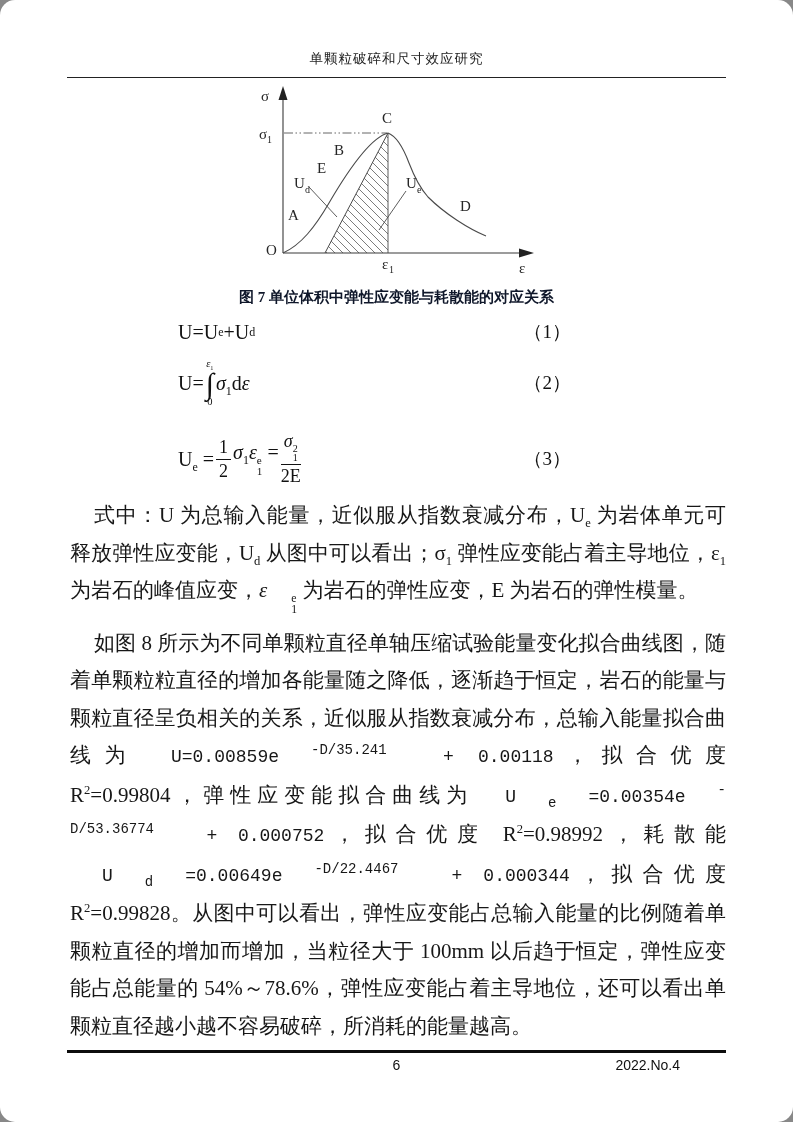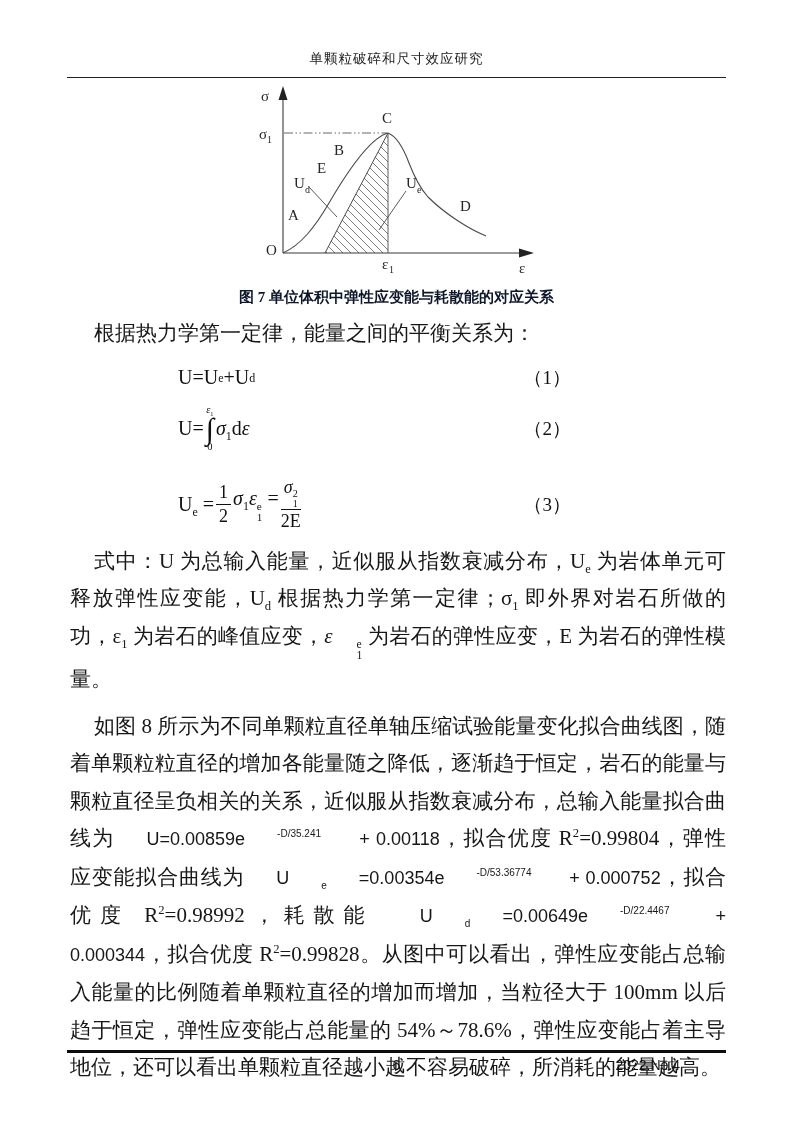--- a/index.html
+++ b/index.html
@@ -1,32 +1,33 @@
 <!DOCTYPE html>
 <html><head>
 <meta charset="utf-8">
 <style>
   html,body{margin:0;padding:0;background:#888;}
   .page{
     position:relative;width:793px;height:1122px;background:#ffffff;
     margin:0 auto;overflow:hidden;color:#1b1b1b;
     font-family:"Liberation Serif","DejaVu Serif",serif;
+    border-radius:15px;
   }
   
   .hdr{margin:50px 70px 0 70px;text-align:center;font-size:13.5px;letter-spacing:1px;color:#222;}
   .hdr-rule{margin:9px 67px 0 67px;border-top:1.6px solid #222;height:0;}
   
   .fig-svg{display:block;margin:5px 0 0 253px;}
   .fig-caption{margin-top:3px;text-align:center;font-weight:bold;font-size:15px;color:#0f172a;}
   
   .para{margin:6px 67px 0 70px;font-size:21px;line-height:37.5px;text-align:justify;color:#171717;}
   .indent{text-indent:24px;}
   sub,sup{font-size:0.60em;line-height:0;}
-  .fm{font-family:Liberation Sans, sans-serif;font-size:18px;margin-left:32px;}
-  sup.fm,sub.fm{font-size:10px;}
+  .fm{font-family:Liberation Mono, monospace;font-size:18px;margin-left:32px;}
+  sup.fm,sub.fm{font-size:14px;}
   i{font-style:italic;}
   .stk{display:inline-flex;flex-direction:column;align-items:flex-start;font-size:0.56em;line-height:0.95;vertical-align:-0.45em;}
   .stk span{display:block;}
   
   .eq-block{margin:4px 67px 0 70px;}
   .eq-row{display:flex;align-items:center;justify-content:space-between;padding-left:108px;padding-right:155px;}
   .eq-row.r1{margin-top:8px;height:34px;align-items:center;}
   .eq-row.r2{margin-top:6px;height:56px;}
   .eq-row.r3{margin-top:19px;height:58px;}
   .eq{font-size:20px;color:#111;display:inline-flex;align-items:center;}
@@ -94,21 +95,20 @@
     <text class="svgt" x="35" y="137" font-size="15">A</text>
     <text class="svgt" x="207" y="128" font-size="15">D</text>
     <text class="svgt" x="13" y="172" font-size="15">O</text>
     <text class="svgt" x="129" y="186" font-size="15">ε</text>
     <text class="svgt" x="136" y="190" font-size="10">1</text>
     <text class="svgt" x="266" y="190" font-size="15">ε</text>
   </svg>
 
   <div class="fig-caption">图 7  单位体积中弹性应变能与耗散能的对应关系</div>
 
-  <p class="para indent" style="margin-top:8px;">根据热力学第一定律，能量之间的平衡关系为：</p>
 
   <div class="eq-block">
     <div class="eq-row r1">
       <span class="eq">
           <span>U=U</span>
           <sub>e</sub>
           <span> +U</span>
           <sub>d</sub>
         </span>
       <span class="eq-no">（1）</span>
@@ -141,21 +141,21 @@
                 <span>2</span>
                 <span>1</span>
               </span></span>
           <span class="den">2E</span>
         </span>
       </span>
       <span class="eq-no">（3）</span>
     </div>
   </div>
 
-  <p class="para indent" style="margin-top:9px;"><span>式中：U 为总输入能量，近似服从指数衰减分布，U</span><sub>e</sub><span> 为岩体单元可释放弹性应变能，U</span><sub>d</sub><span> 根据热力学第一定律；σ</span><sub>1</sub><span> 即外界对岩石所做的功，ε</span><sub>1</sub><span> 为岩石的峰值应变，</span><i>ε</i><span class="stk">
+  <p class="para indent" style="margin-top:9px;"><span>式中：U 为总输入能量，近似服从指数衰减分布，U</span><sub>e</sub><span> 为岩体单元可释放弹性应变能，U</span><sub>d</sub><span> 从图中可以看出；σ</span><sub>1</sub><span> 弹性应变能占着主导地位，ε</span><sub>1</sub><span> 为岩石的峰值应变，</span><i>ε</i><span class="stk">
         <span>e</span>
         <span>1</span>
       </span><span> 为岩石的弹性应变，E 为岩石的弹性模量。</span></p>
 
   <p class="para indent" style="margin-top:9px;"><span>如图 8 所示为不同单颗粒直径单轴压缩试验能量变化拟合曲线图，随着单颗粒粒直径的增加各能量随之降低，逐渐趋于恒定，岩石的能量与颗粒直径呈负相关的关系，近似服从指数衰减分布，总输入能量拟合曲线为</span><span class="fm">U=0.00859e</span><sup class="fm">-D/35.241</sup><span class="fm"> + 0.00118</span><span>，拟合优度 R</span><sup>2</sup><span>=0.99804，弹性应变能拟合曲线为</span><span class="fm">U</span><sub class="fm">e</sub><span class="fm">=0.00354e</span><sup class="fm">-D/53.36774</sup><span class="fm"> + 0.000752</span><span>，拟合优度 R</span><sup>2</sup><span>=0.98992，耗散能 </span><span class="fm">U</span><sub class="fm">d</sub><span class="fm">=0.00649e</span><sup class="fm">-D/22.4467</sup><span class="fm"> + 0.000344</span><span>，拟合优度 R</span><sup>2</sup><span>=0.99828。从图中可以看出，弹性应变能占总输入能量的比例随着单颗粒直径的增加而增加，当粒径大于 100mm 以后趋于恒定，弹性应变能占总能量的 54%～78.6%，弹性应变能占着主导地位，还可以看出单颗粒直径越小越不容易破碎，所消耗的能量越高。</span></p>
 
   <div class="footer">
     <div class="footer-rule"></div>
     <div class="footer-row">
       <span class="footer-page">6</span>

